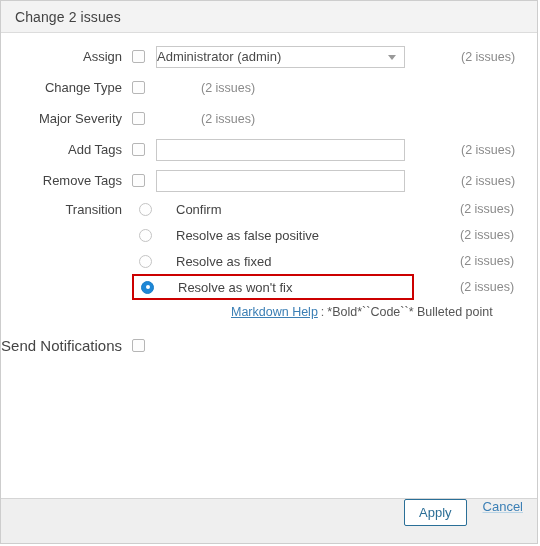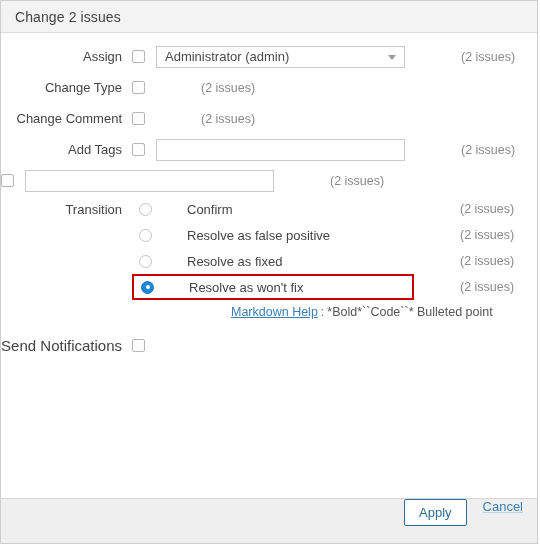--- a/index.html
+++ b/index.html
@@ -88,21 +88,21 @@
   }
 
   .select-box {
     position: relative;
     height: 22px;
     border: 1px solid #c9c9c9;
     background: #fff;
     box-sizing: border-box;
     display: flex;
     align-items: center;
-    padding-left: 8px;
+    padding-left: 0;
     font-size: 13px;
     color: #4a4a4a;
   }
   .select-box .caret {
     position: absolute;
     right: 8px;
     top: 50%;
     margin-top: -2px;
     width: 0;
     height: 0;
@@ -194,21 +194,20 @@
   }
   .radio-body {
     display: flex;
     align-items: center;
     flex: 0 0 282px;
     width: 282px;
     height: 26px;
     box-sizing: border-box;
     padding-left: 7px;
     margin-left: 0;
-    gap: 11px;
   }
   .radio-body.highlight {
     border: 2px solid #cc0000;
   }
   .radio-row .issues-count {
     margin-left: 46px;
   }
 
   
   .comment-row {
@@ -349,35 +348,36 @@
       <div class="issues-count">(2 issues)</div>
     </div>
 
     <div class="form-row">
       <div class="row-label">Change Type</div>
       <div class="cbox"></div>
       <div class="issues-count">(2 issues)</div>
     </div>
 
     <div class="form-row">
-      <div class="row-label">Change Comment</div>
+      <div class="row-label">Major Severity</div>
       <div class="cbox"></div>
       <div class="issues-count">(2 issues)</div>
     </div>
 
     <div class="form-row">
       <div class="row-label">Add Tags</div>
       <div class="cbox"></div>
       <div class="field-wrap">
         <div class="text-input"></div>
       </div>
       <div class="issues-count">(2 issues)</div>
     </div>
 
     <div class="form-row">
+      <div class="row-label">Remove Tags</div>
       <div class="cbox"></div>
       <div class="field-wrap">
         <div class="text-input"></div>
       </div>
       <div class="issues-count">(2 issues)</div>
     </div>
 
     <div class="radio-row">
       <div class="row-label">Transition</div>
       <div class="radio-body">

